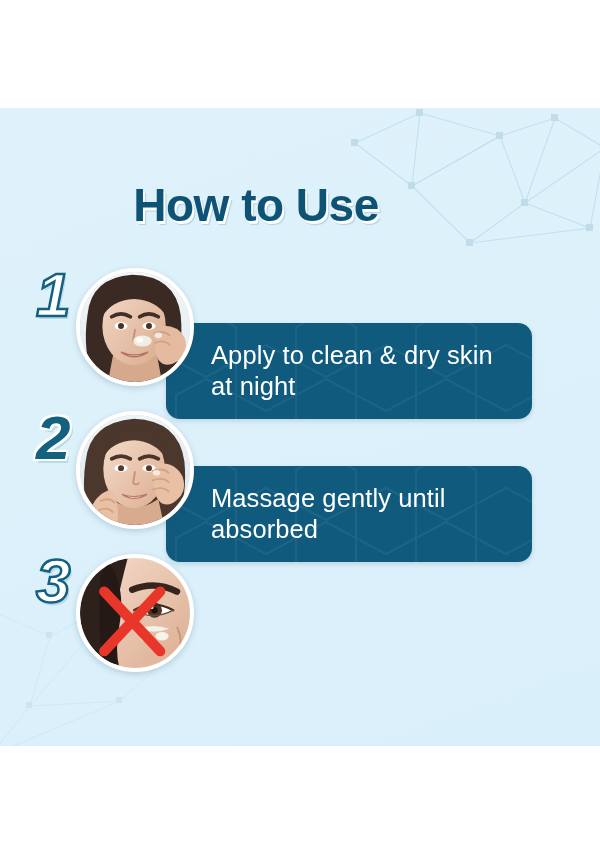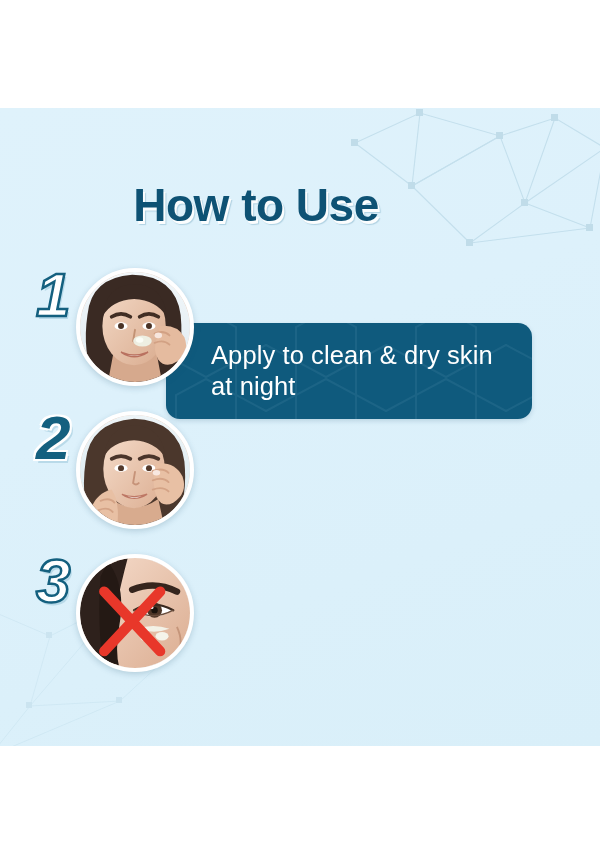--- a/index.html
+++ b/index.html
@@ -279,20 +279,36 @@
             <ellipse cx="84" cy="68" rx="4" ry="3" fill="#f7e6de"></ellipse>
           </g>
         </svg>
       </div>
     </div>
 
     <div class="step">
 
       <div class="step-number solid">2</div>
 
+      <div class="step-bar">
+        <svg class="hexwash" viewBox="0 0 366 96" preserveAspectRatio="none">
+          <g fill="none" stroke="#3d7e9c" stroke-width="2">
+            <polygon points="40,-12 70,4 70,38 40,54 10,38 10,4"></polygon>
+            <polygon points="100,22 130,38 130,72 100,88 70,72 70,38"></polygon>
+            <polygon points="160,-12 190,4 190,38 160,54 130,38 130,4"></polygon>
+            <polygon points="220,22 250,38 250,72 220,88 190,72 190,38"></polygon>
+            <polygon points="280,-12 310,4 310,38 280,54 250,38 250,4"></polygon>
+            <polygon points="340,22 370,38 370,72 340,88 310,72 310,38"></polygon>
+            <polygon points="160,56 190,72 190,106 160,122 130,106 130,72"></polygon>
+            <polygon points="40,56 70,72 70,106 40,122 10,106 10,72"></polygon>
+            <polygon points="280,56 310,72 310,106 280,122 250,106 250,72"></polygon>
+          </g>
+        </svg>
+        <div class="step-text">Massage gently until absorbed</div>
+      </div>
 
       <div class="step-photo">
         <svg viewBox="0 0 118 118">
           <defs>
             <clipPath id="c2">
                 <circle cx="59" cy="59" r="59"></circle>
               </clipPath>
             <linearGradient id="sk2" x1="0" y1="0" x2="1" y2="1">
               <stop offset="0%" stop-color="#f5ddcb"></stop>
               <stop offset="100%" stop-color="#dcae92"></stop>

